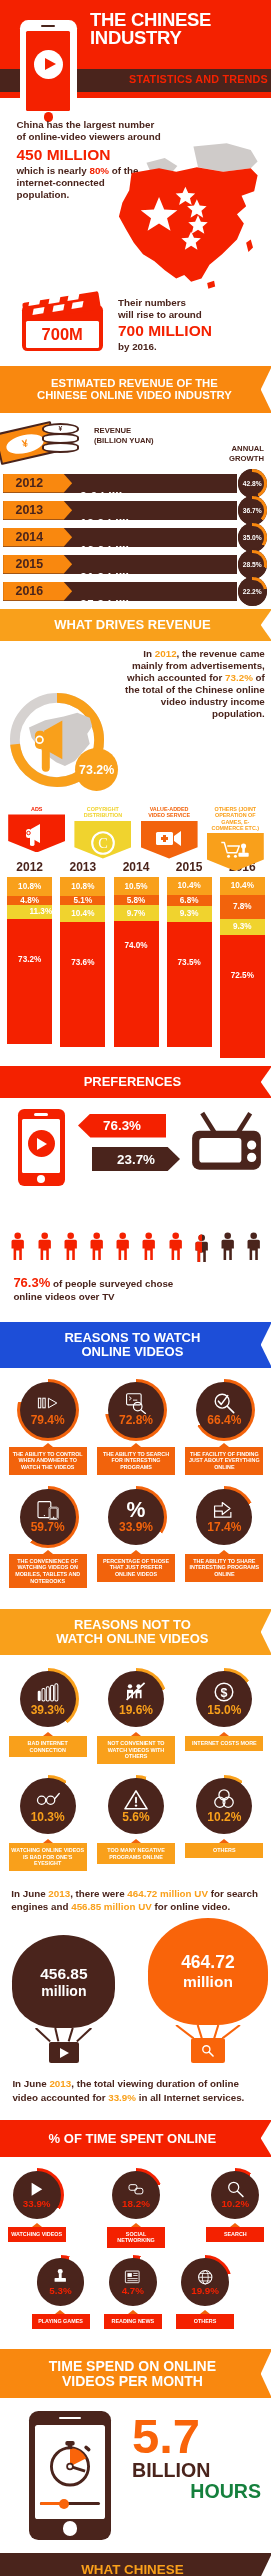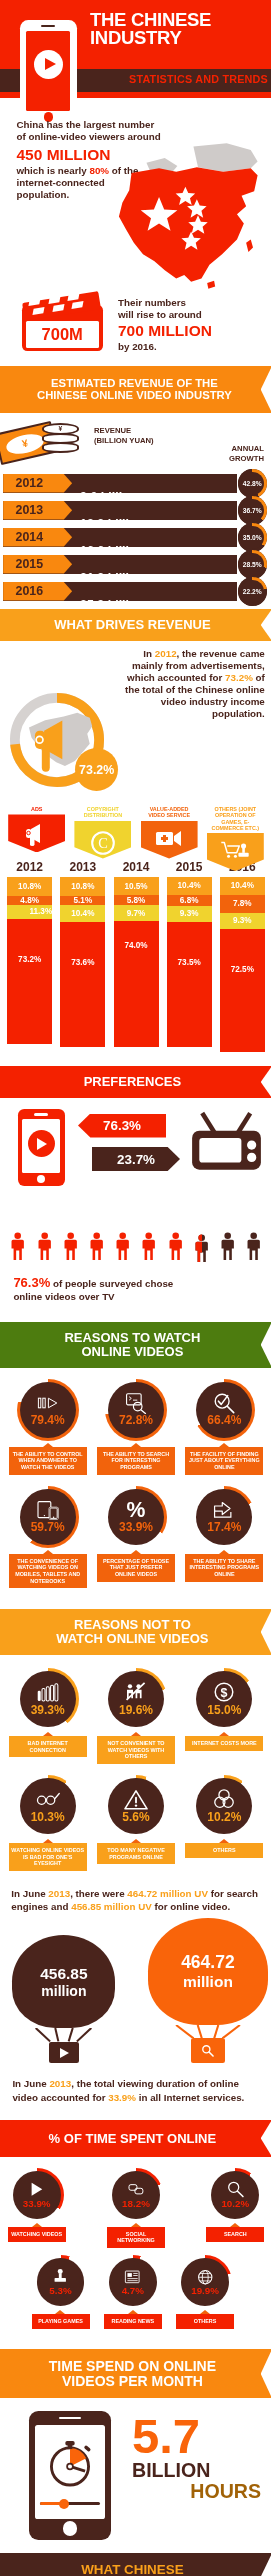--- a/index.html
+++ b/index.html
@@ -373,21 +373,21 @@
         </div>
         <div class="seg s-ads" style="height: 125px; align-items: flex-start; padding-top: 36px;">
           <span>73.5%</span>
         </div>
       </div>
       <div class="stack-col">
         <div class="yr">2016</div>
         <div class="seg s-others" style="height:17.5px;">
           <span>10.4%</span>
         </div>
-        <div class="seg s-vas" style="height:18px;">
+        <div class="seg s-vas" style="height:24px;">
           <span>7.8%</span>
         </div>
         <div class="seg s-copy" style="height:16px;">
           <span>9.3%</span>
         </div>
         <div class="seg s-ads" style="height: 123px; align-items: flex-start; padding-top: 36px;">
           <span>72.5%</span>
         </div>
       </div>
     </div>
@@ -464,21 +464,21 @@
           <circle cx="13" cy="7" r="6.4" fill="#4a241c"></circle>
           <path d="M4 15 h18 a3 3 0 0 1 3 3 v14 h-4 v22 h-5 v-18 h-6 v18 h-5 v-22 h-4 v-14 a3 3 0 0 1 3 -3z" fill="#4a241c"></path>
         </svg></div>
     </div>
 
   <div style="padding:12.4px 13.4px 0;" class="para">
     <span class="red" style="font-size:13px;">76.3%</span><span> of people surveyed chose</span>
     <div>online videos over TV</div>
   </div>
 
-  <div class="ribbon" style="height:46px;margin-top:18.5px;background:#4d7c0f;font-size:13px;padding:0 17.5px 0 10.3px;">
+  <div class="ribbon" style="height:46px;margin-top:18.5px;background:#1d4ed8;font-size:13px;padding:0 17.5px 0 10.3px;">
     <div>
       <div>REASONS TO WATCH</div>
       <div>ONLINE VIDEOS</div>
     </div>
   </div>
   <div id="reasons-watch-1" class="circ-row" style="margin-top:11.3px;">
       <div class="circ-cell">
         <div class="circ">
           <div class="arc" style="background:conic-gradient(#f2630c 0deg 286deg, transparent 286deg 360deg);"></div>
           <div class="core">
@@ -873,21 +873,21 @@
         <circle cx="50" cy="56" r="5" fill="#fff" stroke="#4a241c" stroke-width="3"></circle>
       </svg>
       <div style="position:absolute;left:11.3px;top:91px;right:11.3px;height:3.6px;background:#4a241c;border-radius:2.1px;"></div>
       <div style="position:absolute;left:11.3px;top:91px;width:25px;height:3.6px;background:#f9640a;border-radius:2.1px;"></div>
       <div style="position:absolute;left:30px;top:88px;width:10.3px;height:10.3px;border-radius:50%;background:#f9640a;"></div>
       <div style="position:absolute;left:50%;margin-left:-7.2px;bottom:4.1px;width:14.4px;height:14.4px;border-radius:50%;background:#fff;"></div>
     </div>
     <div style="position:absolute;left:132px;top:17.5px;width:129px;">
       <div style="color:#f9640a;font-size:49px;font-weight:bold;line-height:0.85;">5.7</div>
       <div style="color:#4a241c;font-size:19.6px;font-weight:bold;line-height:1.05;margin-top:3.1px;">BILLION</div>
-      <div style="color:#a16207;font-size:19.6px;font-weight:bold;line-height:1.05;text-align:right;">HOURS</div>
+      <div style="color:#15803d;font-size:19.6px;font-weight:bold;line-height:1.05;text-align:right;">HOURS</div>
     </div>
   </div>
 
   <div class="ribbon" style="height:47px;background:#4a241c;font-size:13.4px;color:#f9a01b;padding:0 17.5px 0 10.3px;">
     <div>
       <div>WHAT CHINESE</div>
       <div>NETIZENS WATCH ONLINE</div>
     </div>
   </div>
 

